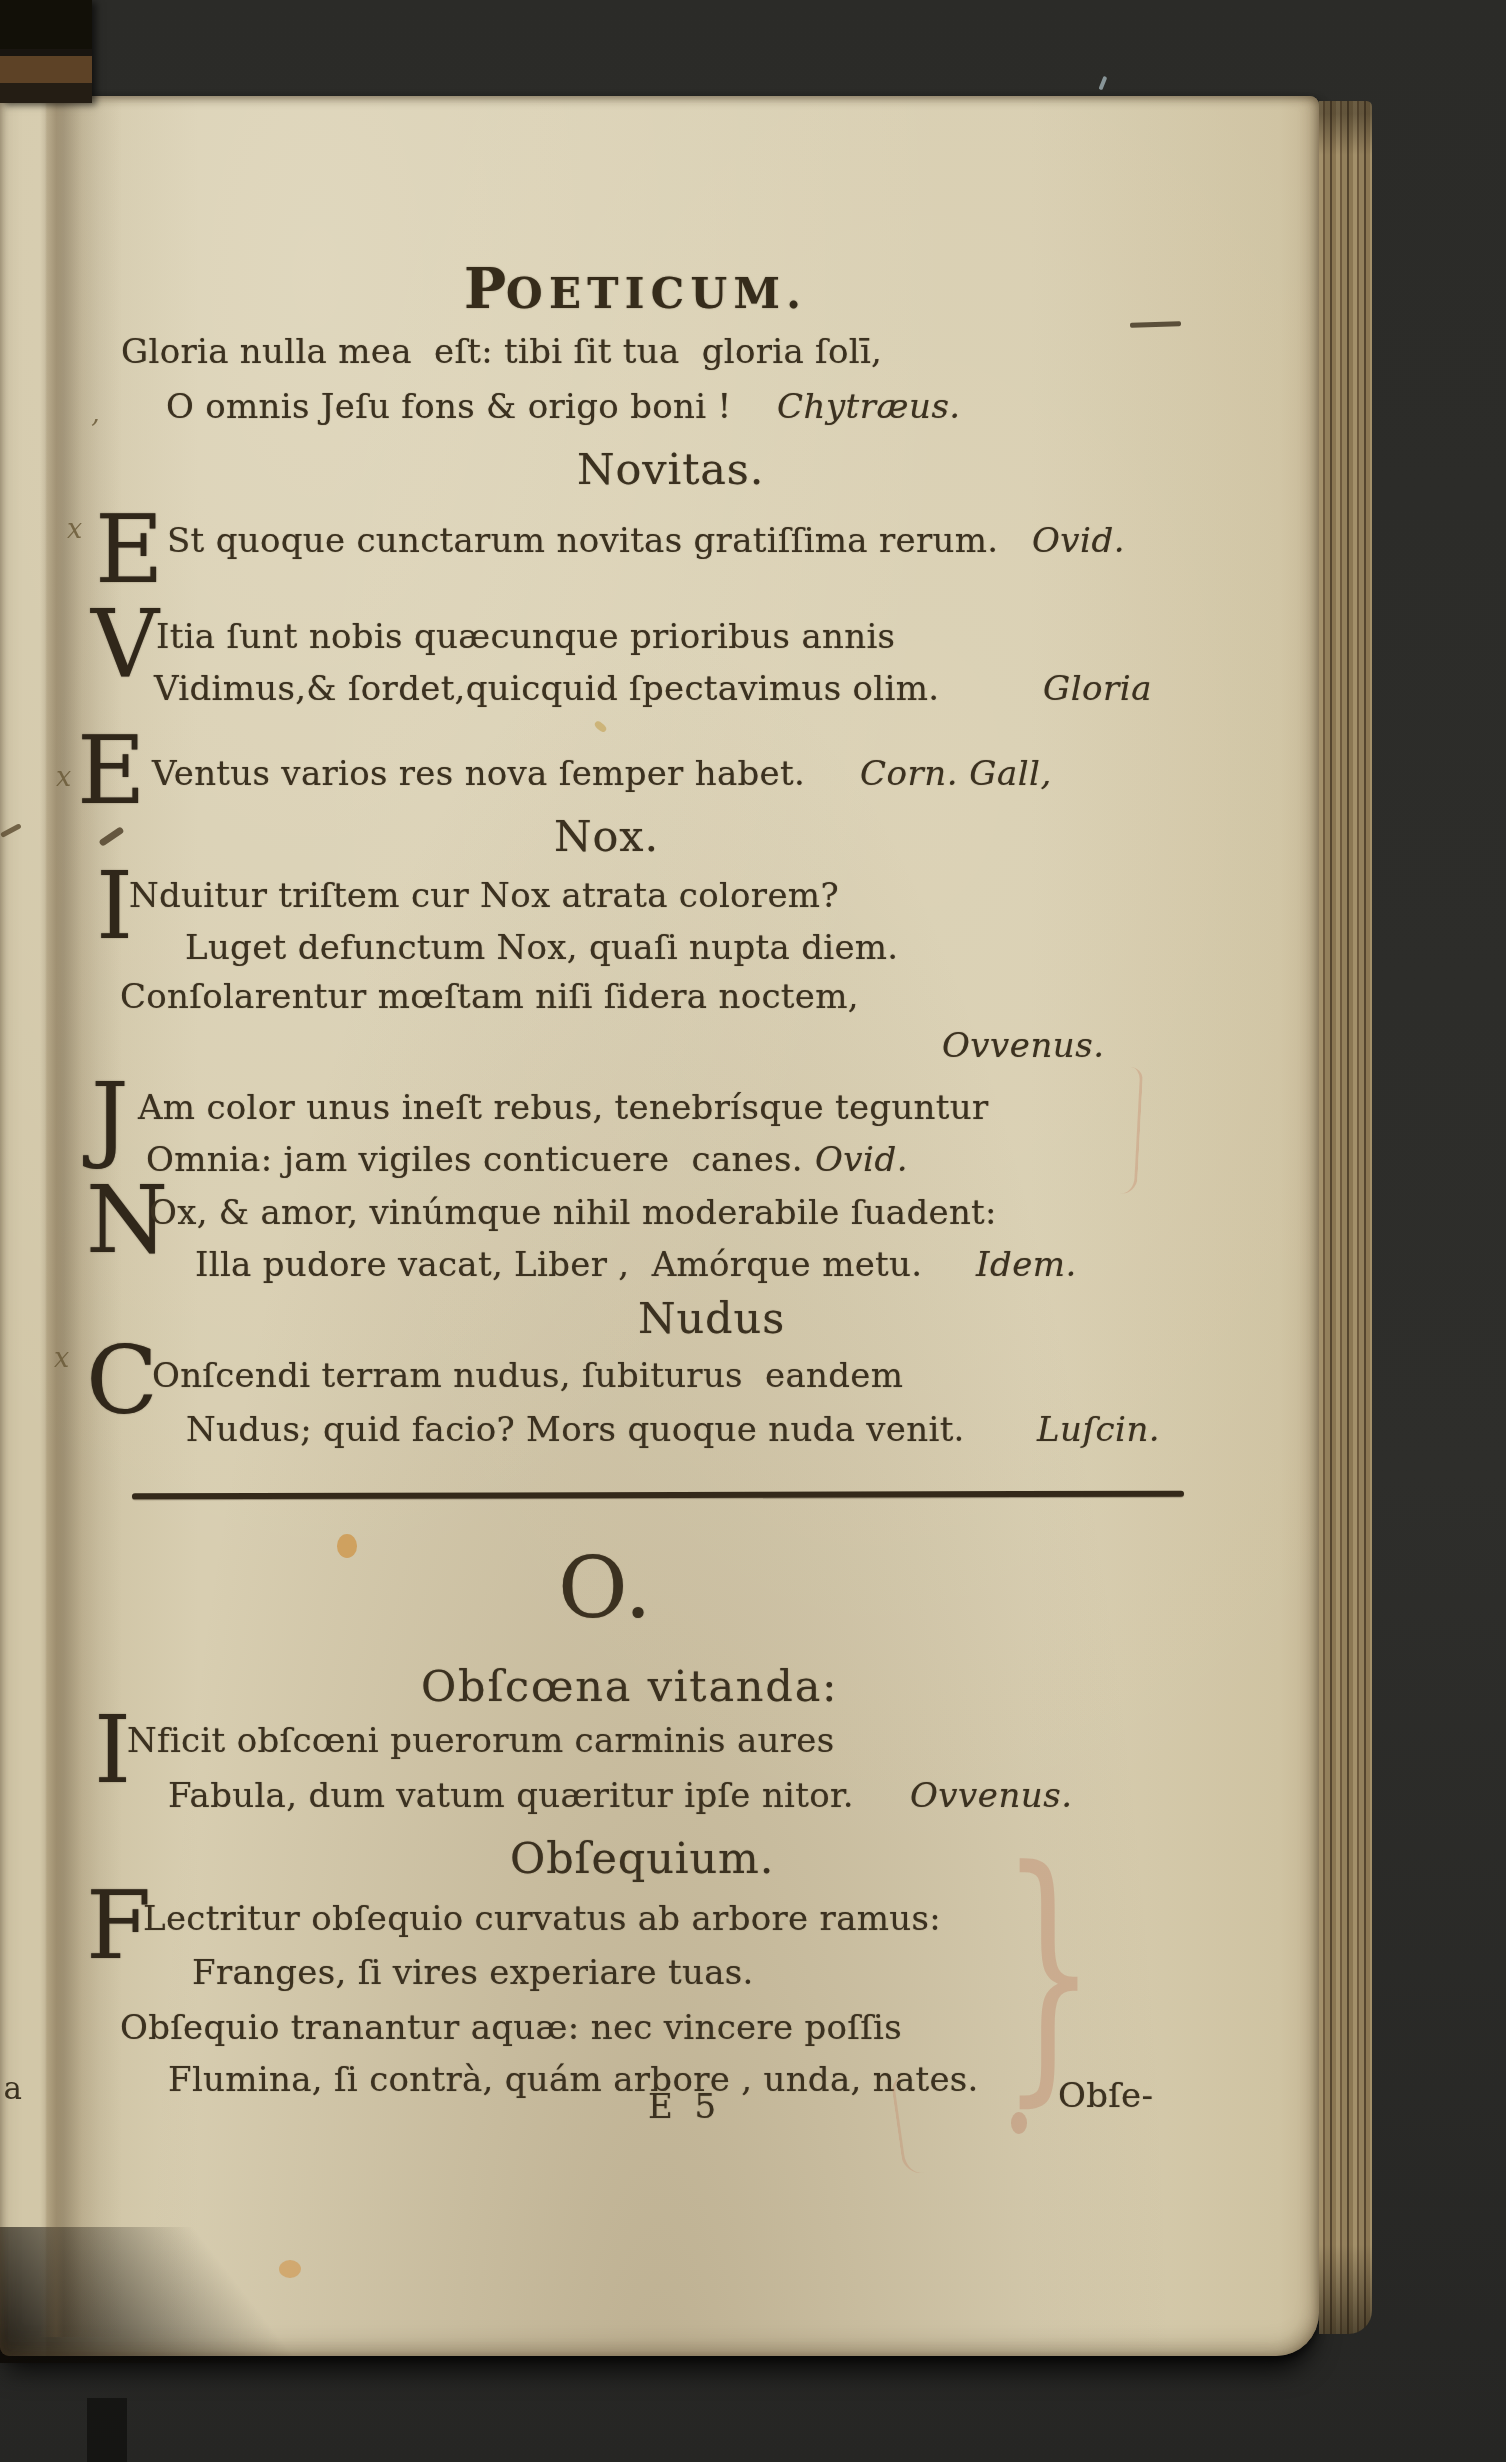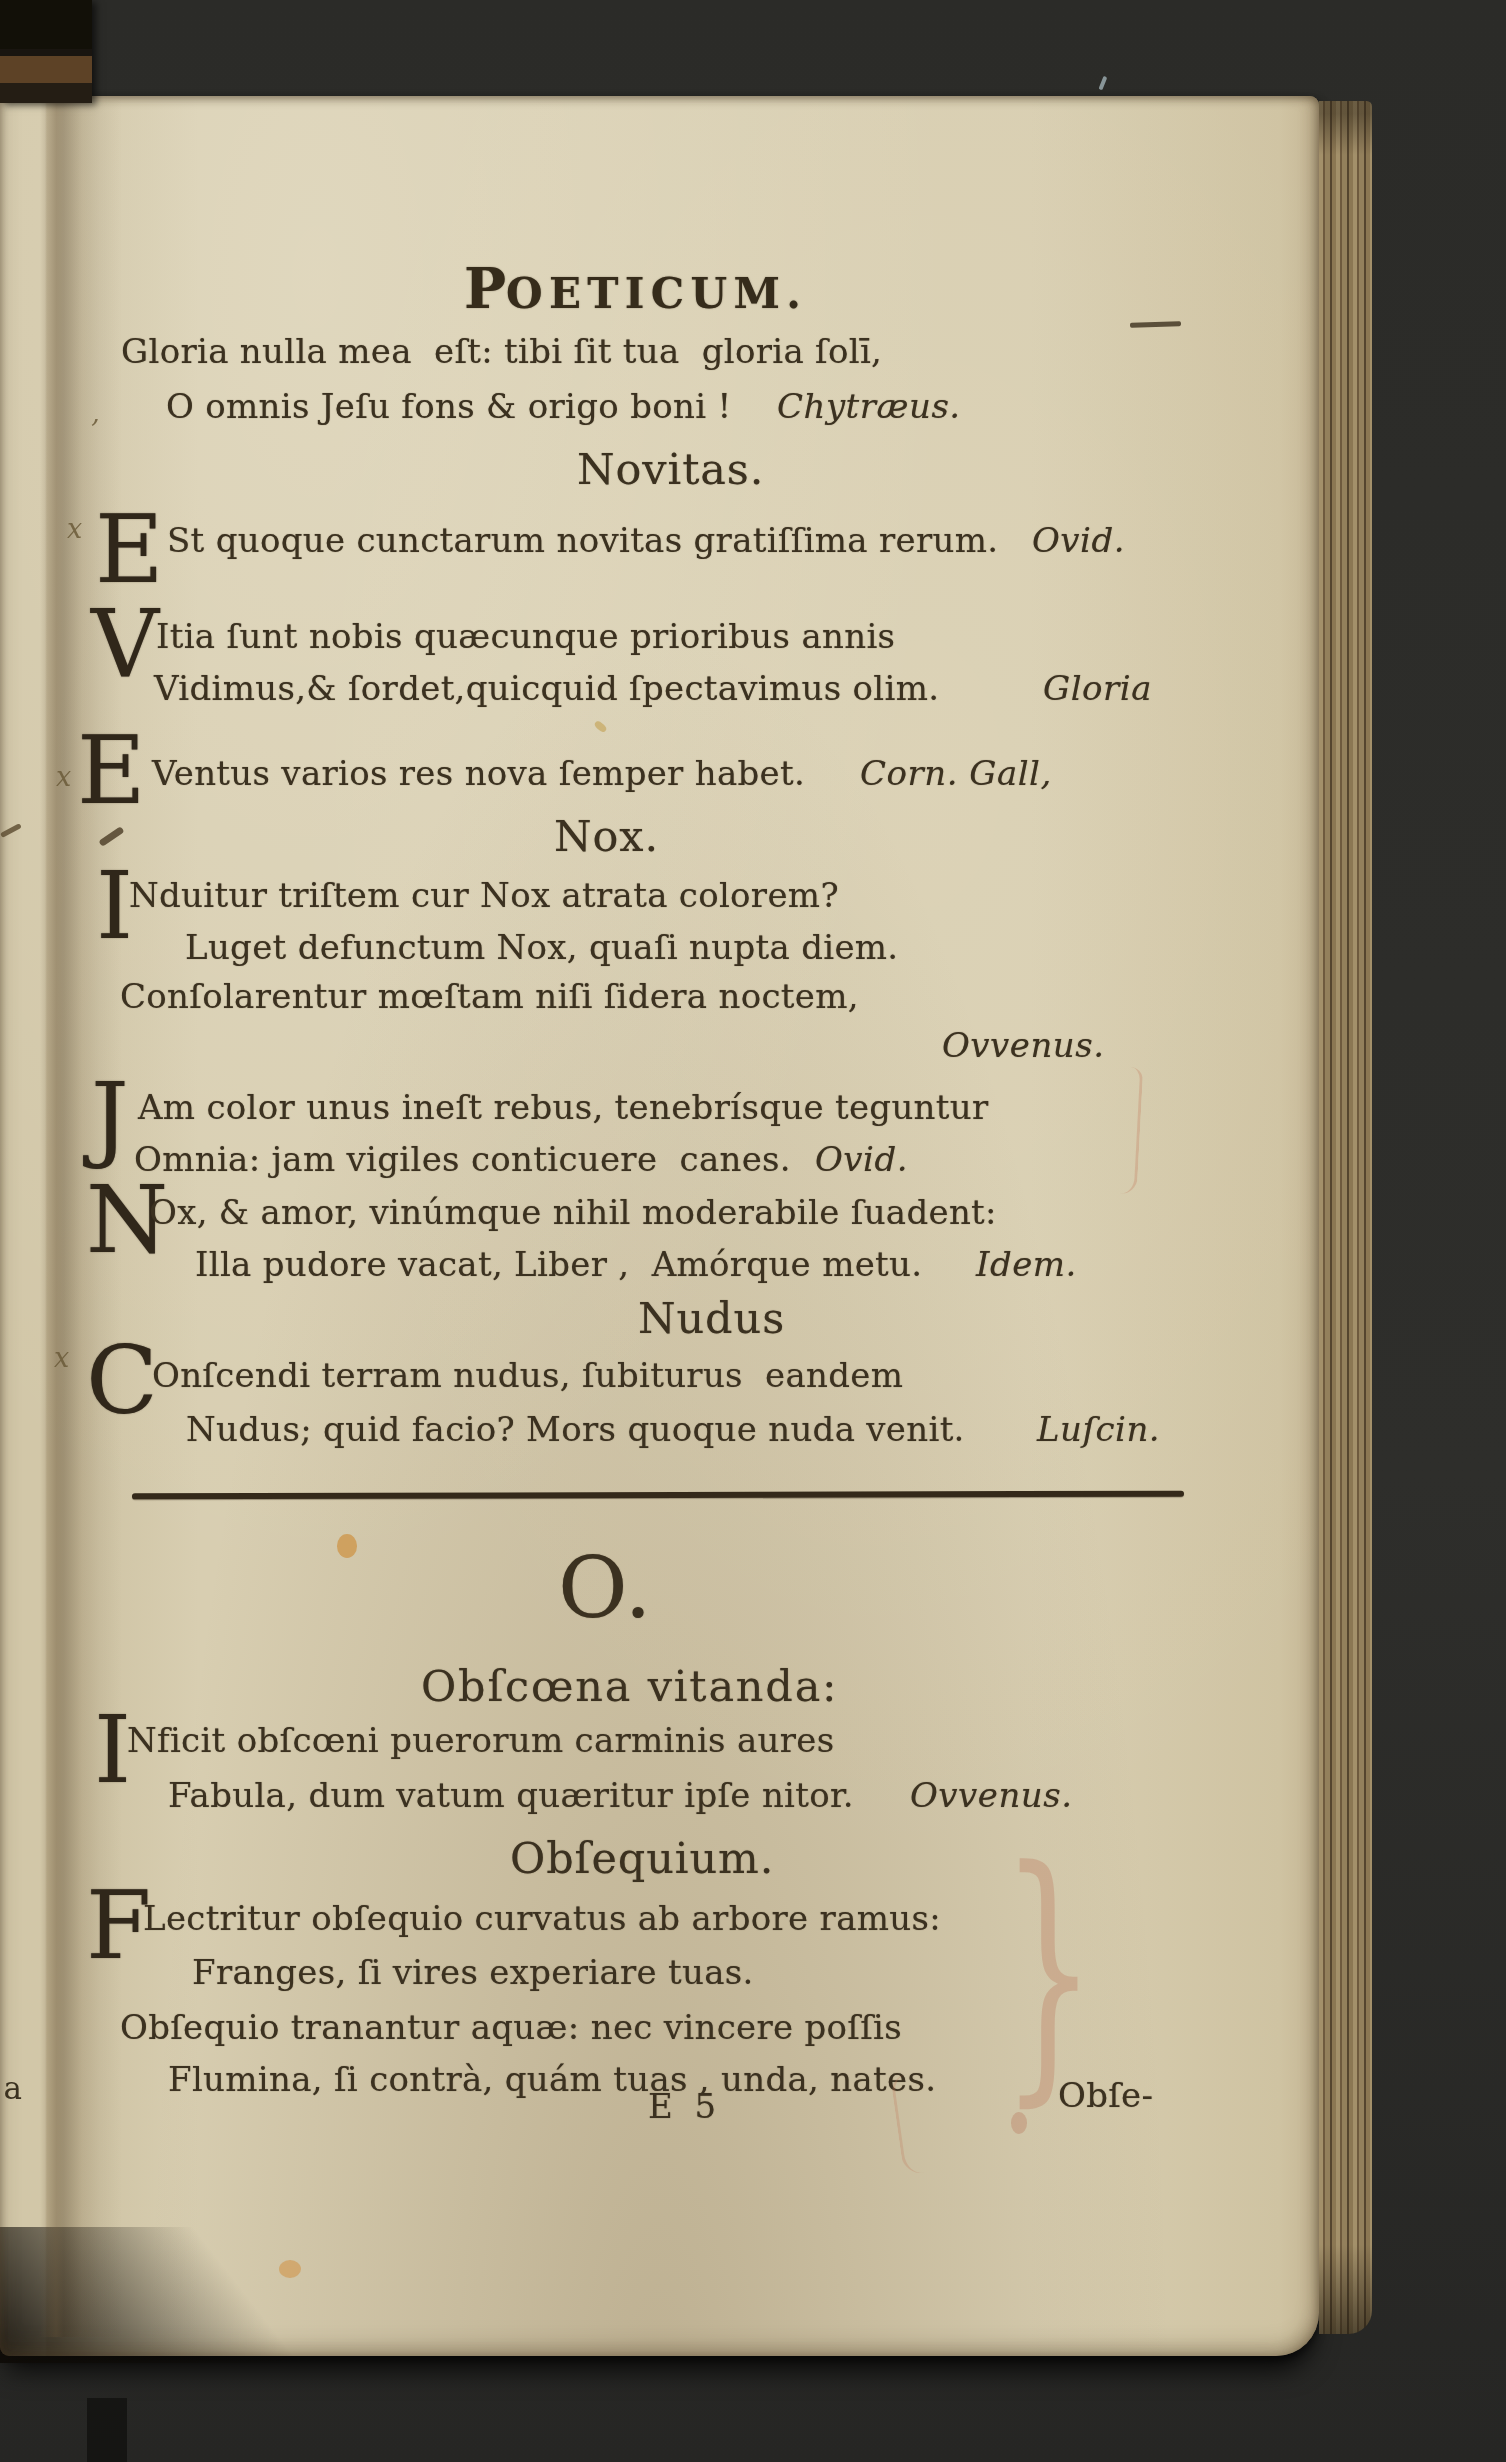--- a/index.html
+++ b/index.html
@@ -105,21 +105,21 @@
   <div class="penstroke" style="left:0px;top:828px;width:22px;height:5.4px;transform:rotate(-28deg);background:#5a4a2e;"></div>
 
   <div class="dcap" style="left:96px;top:869px;">I</div>
   <div class="ln ink" style="left:185px;top:929px;">Luget defunctum Nox, quaſi nupta diem.</div>
   <div class="ln ink" style="left:129px;top:877px;">Nduitur triſtem cur Nox atrata colorem?</div>
   <div class="ln ink" style="left:120px;top:978px;">Conſolarentur mœſtam niſi ſidera noctem,</div>
   <div class="auth" style="left:942px;top:1025px;">Ovvenus.</div>
 
   <div class="dcap" style="left:91px;top:1081px;">J</div>
   <div class="ln ink" style="left:138px;top:1089px;">Am color unus ineſt rebus, tenebrísque teguntur</div>
-  <div class="ln ink" style="left:134px;top:1141px;">Omnia: jam vigiles conticuere  canes.</div>
+  <div class="ln ink" style="left:146px;top:1141px;">Omnia: jam vigiles conticuere  canes.</div>
   <div class="auth" style="left:815px;top:1139px;">Ovid.</div>
   <div class="chalk-squiggle"></div>
 
   <div class="dcap" style="left:86px;top:1183px;">N</div>
   <div class="ln ink" style="left:149px;top:1194px;">Ox, &amp; amor, vinúmque nihil moderabile ſuadent:</div>
   <div class="ln ink" style="left:195px;top:1246px;">Illa pudore vacat, Liber ,  Amórque metu.</div>
   <div class="auth" style="left:976px;top:1244px;">Idem.</div>
 
   <div class="hit ink" style="left:638px;top:1293px;">Nudus</div>
   <div class="dcap" style="left:86px;top:1344px;">C</div>
@@ -136,21 +136,21 @@
   <div class="dcap" style="left:94px;top:1713px;">I</div>
   <div class="ln ink" style="left:127px;top:1722px;">Nficit obſcœni puerorum carminis aures</div>
   <div class="ln ink" style="left:168px;top:1777px;">Fabula, dum vatum quæritur ipſe nitor.</div>
   <div class="auth" style="left:910px;top:1775px;">Ovvenus.</div>
 
   <div class="hit ink" style="left:510px;top:1833px;">Obſequium.</div>
   <div class="dcap" style="left:86px;top:1889px;">F</div>
   <div class="ln ink" style="left:143px;top:1900px;">Lectritur obſequio curvatus ab arbore ramus:</div>
   <div class="ln ink" style="left:192px;top:1954px;">Franges, ſi vires experiare tuas.</div>
   <div class="ln ink" style="left:120px;top:2009px;">Obſequio tranantur aquæ: nec vincere poſſis</div>
-  <div class="ln ink" style="left:168px;top:2061px;">Flumina, ſi contrà, quám tuas , unda, nates.</div>
+  <div class="ln ink" style="left:168px;top:2061px;">Flumina, ſi contrà, quám arbore , unda, nates.</div>
   <div class="chalk-brace">}</div>
 
   <div class="ln ink" style="left:648px;top:2088px;letter-spacing:5.4px;">E 5</div>
   <div class="ln ink" style="left:1058px;top:2077px;">Obſe-</div>
   <div id="side-letter">a</div>
   <div class="chalk-curl"></div>
   <div class="chalk-dot"></div>
 
   <div class="stain" style="left:337px;top:1534px;width:20px;height:23.5px;background:rgba(205,135,45,.6);"></div>
   <div class="stain" style="left:279px;top:2260px;width:22px;height:18px;background:rgba(210,140,55,.5);"></div>

